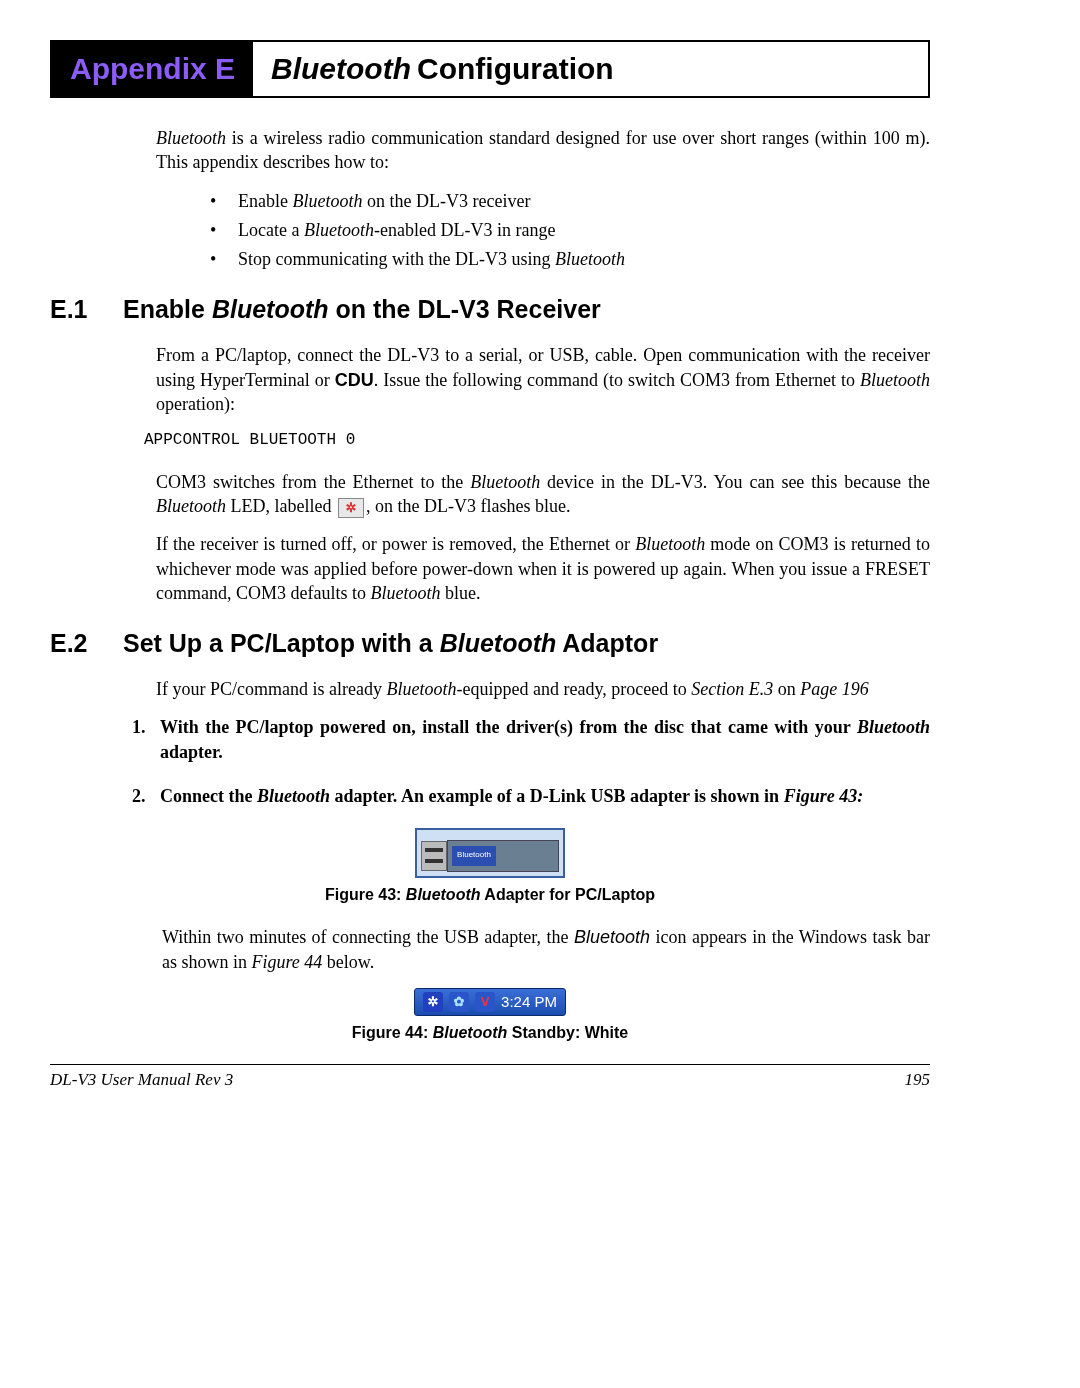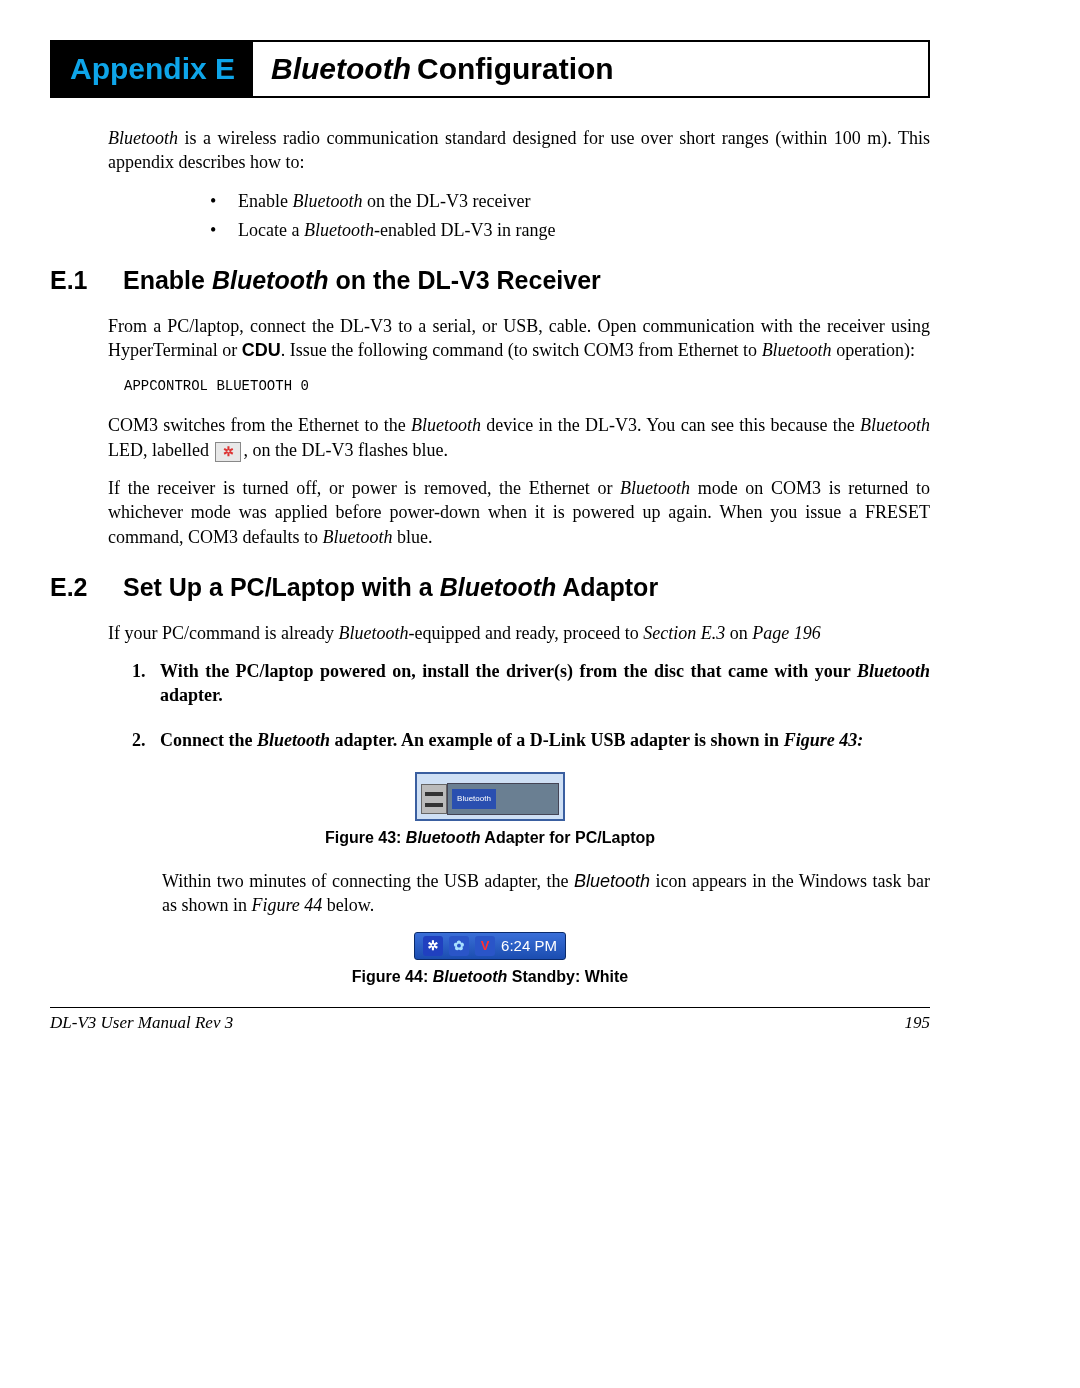--- a/index.html
+++ b/index.html
@@ -15,55 +15,55 @@
   }
   .appendix-bar {
     border: 2px solid #000;
     height: 54px;
     display: flex;
     align-items: stretch;
     margin-bottom: 28px;
   }
   .appendix-left {
     background: #000;
-    color: #0ea5e9;
+    color: #8b5cf6;
     font-family: Arial, Helvetica, sans-serif;
     font-weight: bold;
     font-size: 30px;
     padding: 0 18px;
     display: flex;
     align-items: center;
   }
   .appendix-right {
     color: #000;
     font-family: Arial, Helvetica, sans-serif;
     font-size: 30px;
     font-weight: bold;
     padding: 0 18px;
     display: flex;
     align-items: center;
   }
   .appendix-right .bt { font-style: italic; margin-right: 6px; }
-  .intro, .body-p { margin: 0 0 14px 58px; text-align: justify; }
+  .intro, .body-p { margin: 0 0 14px 106px; text-align: justify; }
   ul.bullets {
     margin: 4px 0 22px 160px;
     padding: 0;
     list-style: none;
   }
   ul.bullets li { margin: 5px 0; }
   ul.bullets li::before { content: "•"; display:inline-block; width: 28px; }
   .bt-word { font-style: italic; }
   h2.sec {
     font-family: Arial, Helvetica, sans-serif;
     font-weight: bold;
     font-size: 25px;
     margin: 22px 0 16px 0;
   }
   h2.sec .num { display:inline-block; width: 66px; }
-  .mono { font-family: "Courier New", monospace; font-size: 14px; margin: 8px 0 18px 74px; }
+  .mono { font-family: "Courier New", monospace; font-size: 16px; margin: 8px 0 18px 94px; }
   .led-icon {
     display: inline-block;
     width: 24px; height: 18px;
     border: 1px solid #888;
     background: #e8e8e8;
     vertical-align: middle;
     text-align: center;
     font-size: 13px; line-height: 18px;
     color: #d33; font-weight: bold;
     margin: 0 2px;
@@ -113,20 +113,21 @@
   </div>
 </div>
 
 <p class="intro">
   <span class="bt-word">Bluetooth</span><span> is a wireless radio communication standard designed for use over short ranges (within 100 m). This appendix describes how to:</span>
 </p>
 
 <ul class="bullets">
   <li><span>Enable </span><span class="bt-word">Bluetooth</span><span> on the DL-V3 receiver</span></li>
   <li><span>Locate a </span><span class="bt-word">Bluetooth</span><span>-enabled DL-V3 in range</span></li>
+  <li><span>Stop communicating with the DL-V3 using </span><span class="bt-word">Bluetooth</span><span></span></li>
 </ul>
 
 <h2 class="sec">
   <span class="num">E.1</span>
   <span>Enable </span><span class="bt-word">Bluetooth</span><span> on the DL-V3 Receiver</span>
 </h2>
 
 <p class="body-p">
   <span>From a PC/laptop, connect the DL-V3 to a serial, or USB, cable. Open communication with the receiver using HyperTerminal or </span><span class="sans-bold">CDU</span><span>. Issue the following command (to switch COM3 from Ethernet to </span><span class="bt-word">Bluetooth</span><span> operation):</span>
 </p>
@@ -179,21 +180,21 @@
 
 <p class="body-p" style="margin-left:112px">
   <span>Within two minutes of connecting the USB adapter, the </span><span class="bt-word" style="font-family:Arial">Bluetooth</span><span> icon appears in the Windows task bar as shown in </span><span class="bt-word">Figure 44</span><span> below.</span>
 </p>
 
 <div class="fig">
   <span class="tray">
     <span class="tray-icon ic-bt">✲</span>
     <span class="tray-icon ic-o">✿</span>
     <span class="tray-icon ic-v">V</span>
-    <span>6:24 PM</span>
+    <span>3:24 PM</span>
   </span>
 </div>
 <div class="fig-caption">
   <span>Figure 44: </span><span class="bt-word">Bluetooth</span><span> Standby: White</span>
 </div>
 
 <hr class="rule">
 <div class="footer">
   <span>DL-V3 User Manual Rev 3</span>
   <span>195</span>

